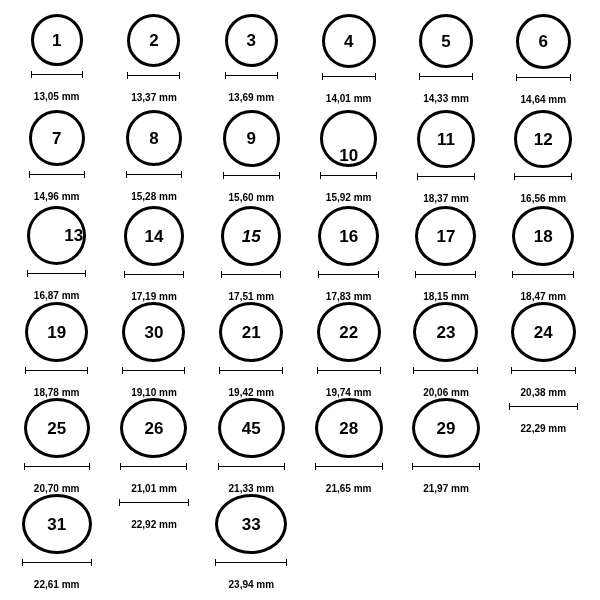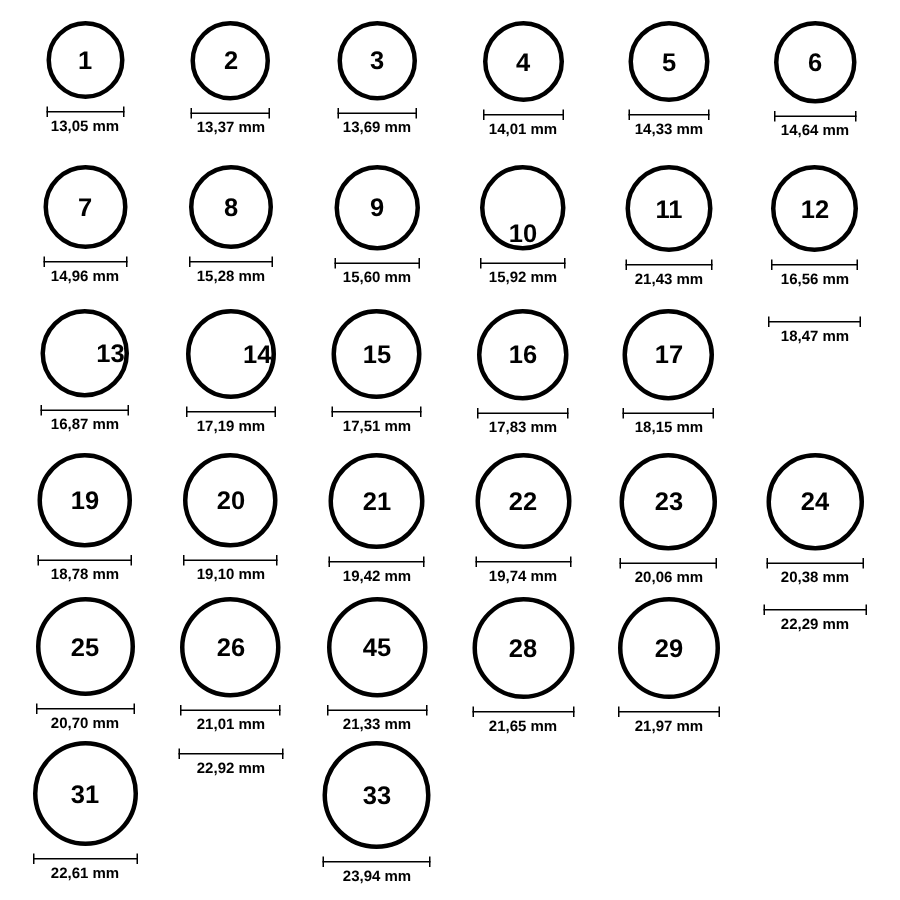--- a/index.html
+++ b/index.html
@@ -72,21 +72,21 @@
   .caliper .tick {
     position: absolute;
     top: 0;
     width: 1px;
     height: 7px;
     background: #000000;
   }
   .caliper .tick.left { left: 0; }
   .caliper .tick.right { right: 0; }
   .mm {
-    margin-top: 2px;
+    margin-top: 14px;
     font-size: 10px;
     font-weight: bold;
     line-height: 1;
     white-space: nowrap;
     color: #000000;
   }
 </style>
 </head>
 <body>
 
@@ -225,21 +225,21 @@
       <div class="cell">
         <div class="ring" style="width: 58px; height: 58px;">
           <span class="ring-label">11</span>
         </div>
         <div class="measure">
           <div class="caliper" style="width: 58px;">
             <div class="bar"></div>
             <div class="tick left"></div>
             <div class="tick right"></div>
           </div>
-          <div class="mm">21,43 mm</div>
+          <div class="mm">18,37 mm</div>
         </div>
       </div>
       <div class="cell">
         <div class="ring" style="width: 58px; height: 58px;">
           <span class="ring-label">12</span>
         </div>
         <div class="measure">
           <div class="caliper" style="width: 58px;">
             <div class="bar"></div>
             <div class="tick left"></div>
@@ -255,34 +255,34 @@
         <div class="measure">
           <div class="caliper" style="width: 59px;">
             <div class="bar"></div>
             <div class="tick left"></div>
             <div class="tick right"></div>
           </div>
           <div class="mm">16,87 mm</div>
         </div>
       </div>
       <div class="cell">
-        <div class="ring" style="width: 60px; height: 60px; justify-content: flex-end;">
+        <div class="ring" style="width: 60px; height: 60px;">
           <span class="ring-label">14</span>
         </div>
         <div class="measure">
           <div class="caliper" style="width: 60px;">
             <div class="bar"></div>
             <div class="tick left"></div>
             <div class="tick right"></div>
           </div>
           <div class="mm">17,19 mm</div>
         </div>
       </div>
       <div class="cell">
-        <div class="ring" style="width: 60px; height: 60px;">
+        <div class="ring" style="width: 60px; height: 60px; font-style: italic;">
           <span class="ring-label">15</span>
         </div>
         <div class="measure">
           <div class="caliper" style="width: 60px;">
             <div class="bar"></div>
             <div class="tick left"></div>
             <div class="tick right"></div>
           </div>
           <div class="mm">17,51 mm</div>
         </div>
@@ -307,20 +307,23 @@
         <div class="measure">
           <div class="caliper" style="width: 61px;">
             <div class="bar"></div>
             <div class="tick left"></div>
             <div class="tick right"></div>
           </div>
           <div class="mm">18,15 mm</div>
         </div>
       </div>
       <div class="cell">
+        <div class="ring" style="width: 62px; height: 62px;">
+          <span class="ring-label">18</span>
+        </div>
         <div class="measure">
           <div class="caliper" style="width: 62px;">
             <div class="bar"></div>
             <div class="tick left"></div>
             <div class="tick right"></div>
           </div>
           <div class="mm">18,47 mm</div>
         </div>
       </div>
       <div class="cell">
@@ -331,21 +334,21 @@
           <div class="caliper" style="width: 63px;">
             <div class="bar"></div>
             <div class="tick left"></div>
             <div class="tick right"></div>
           </div>
           <div class="mm">18,78 mm</div>
         </div>
       </div>
       <div class="cell">
         <div class="ring" style="width: 63px; height: 63px;">
-          <span class="ring-label">20</span>
+          <span class="ring-label">30</span>
         </div>
         <div class="measure">
           <div class="caliper" style="width: 63px;">
             <div class="bar"></div>
             <div class="tick left"></div>
             <div class="tick right"></div>
           </div>
           <div class="mm">19,10 mm</div>
         </div>
       </div>

